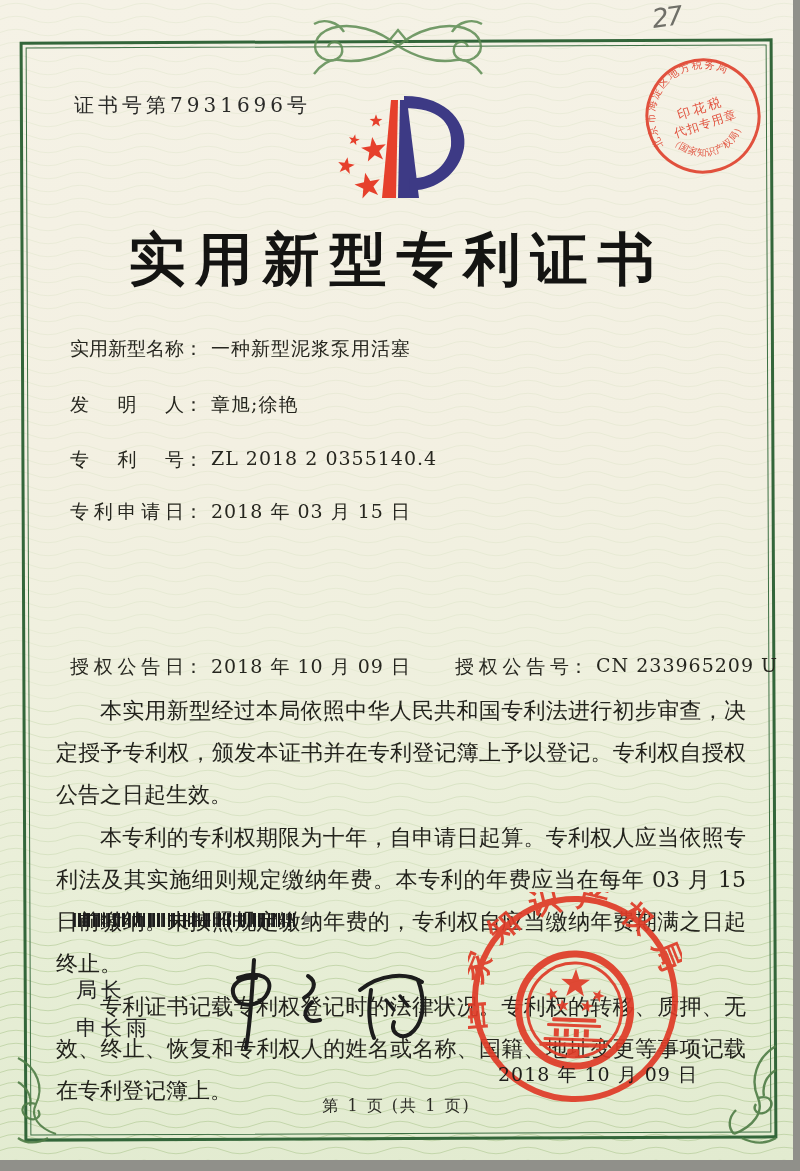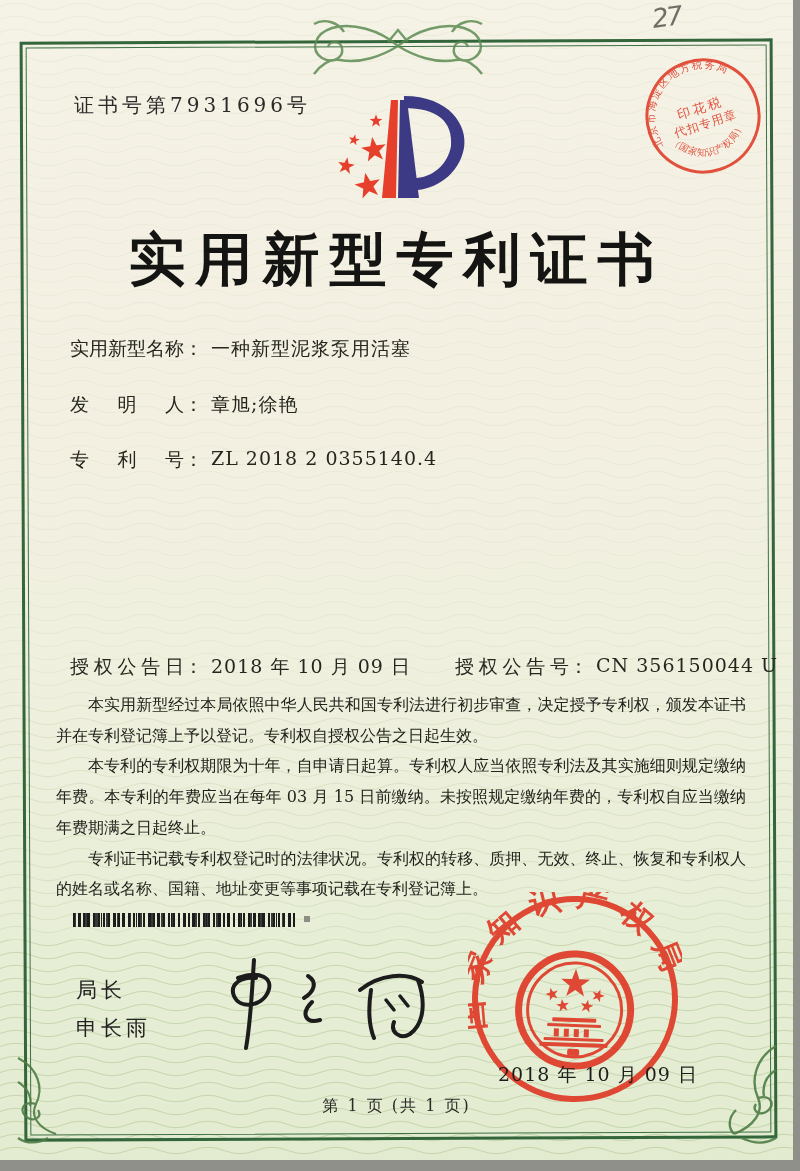--- a/index.html
+++ b/index.html
@@ -45,21 +45,21 @@
   .frow{position:absolute;left:70px;white-space:nowrap;}
   .flabel{
     display:inline-block;width:114px;vertical-align:top;
     text-align:justify;text-align-last:justify;
   }
   .fcolon{display:inline-block;vertical-align:top;margin-right:8px;}
   .fvalue{display:inline-block;vertical-align:top;letter-spacing:1px;}
   .fvalue.wrap{white-space:normal;width:560px;line-height:30px;letter-spacing:1px;}
   .body-text{
     position:absolute;left:56px;top:690px;width:690px;
-    font-size:16px;line-height:1.92;color:#23231d;text-align:justify;
+    font-size:22px;line-height:1.92;color:#23231d;text-align:justify;
   }
   .body-text p{margin:0;text-indent:2em;}
   .barcode{
     position:absolute;left:73px;top:913px;width:222px;height:14px;
     background:
       repeating-linear-gradient(90deg,#1c1c1c 0 2px,rgba(0,0,0,0) 2px 5px),
       repeating-linear-gradient(90deg,#1c1c1c 0 1px,rgba(0,0,0,0) 1px 7px),
       repeating-linear-gradient(90deg,rgba(28,28,28,.85) 0 3px,rgba(0,0,0,0) 3px 11px);
   }
   .barcode-dot{position:absolute;left:304px;top:916px;width:6px;height:6px;background:#8d8d84;}
@@ -157,25 +157,28 @@
   <div class="fields">
     <div class="frow" style="top:336px">
       <span class="flabel">实用新型名称</span><span class="fcolon">：</span><span class="fvalue">一种新型泥浆泵用活塞</span>
     </div>
     <div class="frow" style="top:392px">
       <span class="flabel">发明人</span><span class="fcolon">：</span><span class="fvalue">章旭;徐艳</span>
     </div>
     <div class="frow" style="top:447px">
       <span class="flabel">专利号</span><span class="fcolon">：</span><span class="fvalue">ZL 2018 2 0355140.4</span>
     </div>
+    <div class="frow" style="top:499px">
+      <span class="flabel">专利申请日</span><span class="fcolon">：</span><span class="fvalue">2018 年 03 月 15 日</span>
+    </div>
     <div class="frow" style="top:654px">
       <span class="flabel">授权公告日</span><span class="fcolon">：</span><span class="fvalue">2018 年 10 月 09 日</span>
     </div>
     <div class="frow" style="top:654px;left:455px">
-      <span class="flabel">授权公告号</span><span class="fcolon">：</span><span class="fvalue">CN 356150044 U</span>
+      <span class="flabel">授权公告号</span><span class="fcolon">：</span><span class="fvalue">CN 233965209 U</span>
     </div>
   </div>
 
   <div class="body-text">
     <p>本实用新型经过本局依照中华人民共和国专利法进行初步审查，决定授予专利权，颁发本证书并在专利登记簿上予以登记。专利权自授权公告之日起生效。</p>
     <p>本专利的专利权期限为十年，自申请日起算。专利权人应当依照专利法及其实施细则规定缴纳年费。本专利的年费应当在每年 03 月 15 日前缴纳。未按照规定缴纳年费的，专利权自应当缴纳年费期满之日起终止。</p>
     <p>专利证书记载专利权登记时的法律状况。专利权的转移、质押、无效、终止、恢复和专利权人的姓名或名称、国籍、地址变更等事项记载在专利登记簿上。</p>
   </div>
 
   <div class="barcode"></div>

